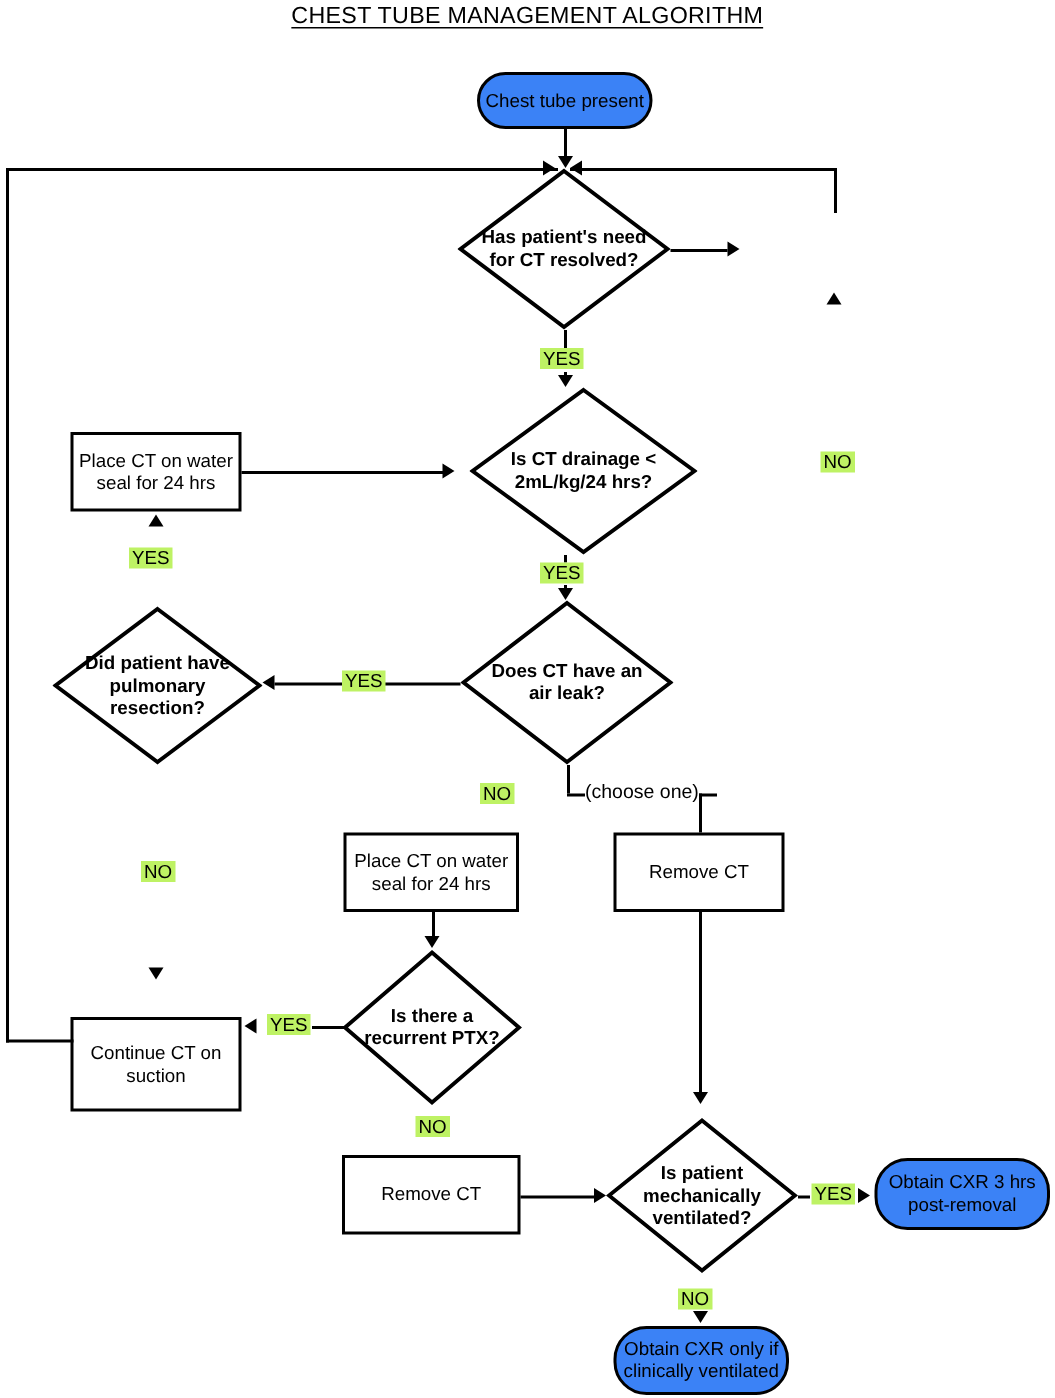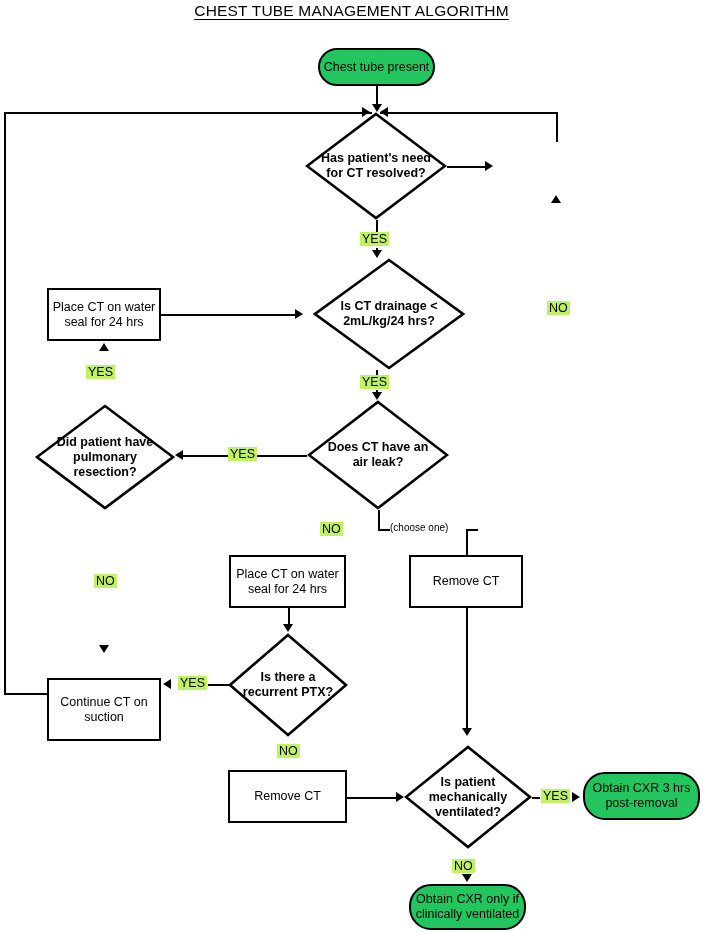--- a/index.html
+++ b/index.html
@@ -43,21 +43,21 @@
     font-size: 12.5px;
     line-height: 15px;
     color: #000;
   }
   .box {
     border: 2px solid #000;
     background: #fff;
   }
   .terminal {
     border: 2px solid #000;
-    background: #22c55e;
+    background: #3b82f6;
     border-radius: 22px;
     align-items: center;
   }
   .diamond-wrap {
     position: absolute;
   }
   .diamond-wrap .dshape {
     position: absolute;
     left: 0;
     top: 0;
@@ -118,21 +118,21 @@
   .edge-label {
     position: absolute;
     font-size: 12.5px;
     line-height: 14px;
     white-space: nowrap;
     background: #bef264;
     padding: 0 2px;
   }
   .note-label {
     position: absolute;
-    font-size: 10px;
+    font-size: 13px;
     line-height: 14px;
     white-space: nowrap;
   }
 </style>
 </head>
 <body>
 
 <div id="page">
 
   <div class="title">CHEST TUBE MANAGEMENT ALGORITHM</div>

